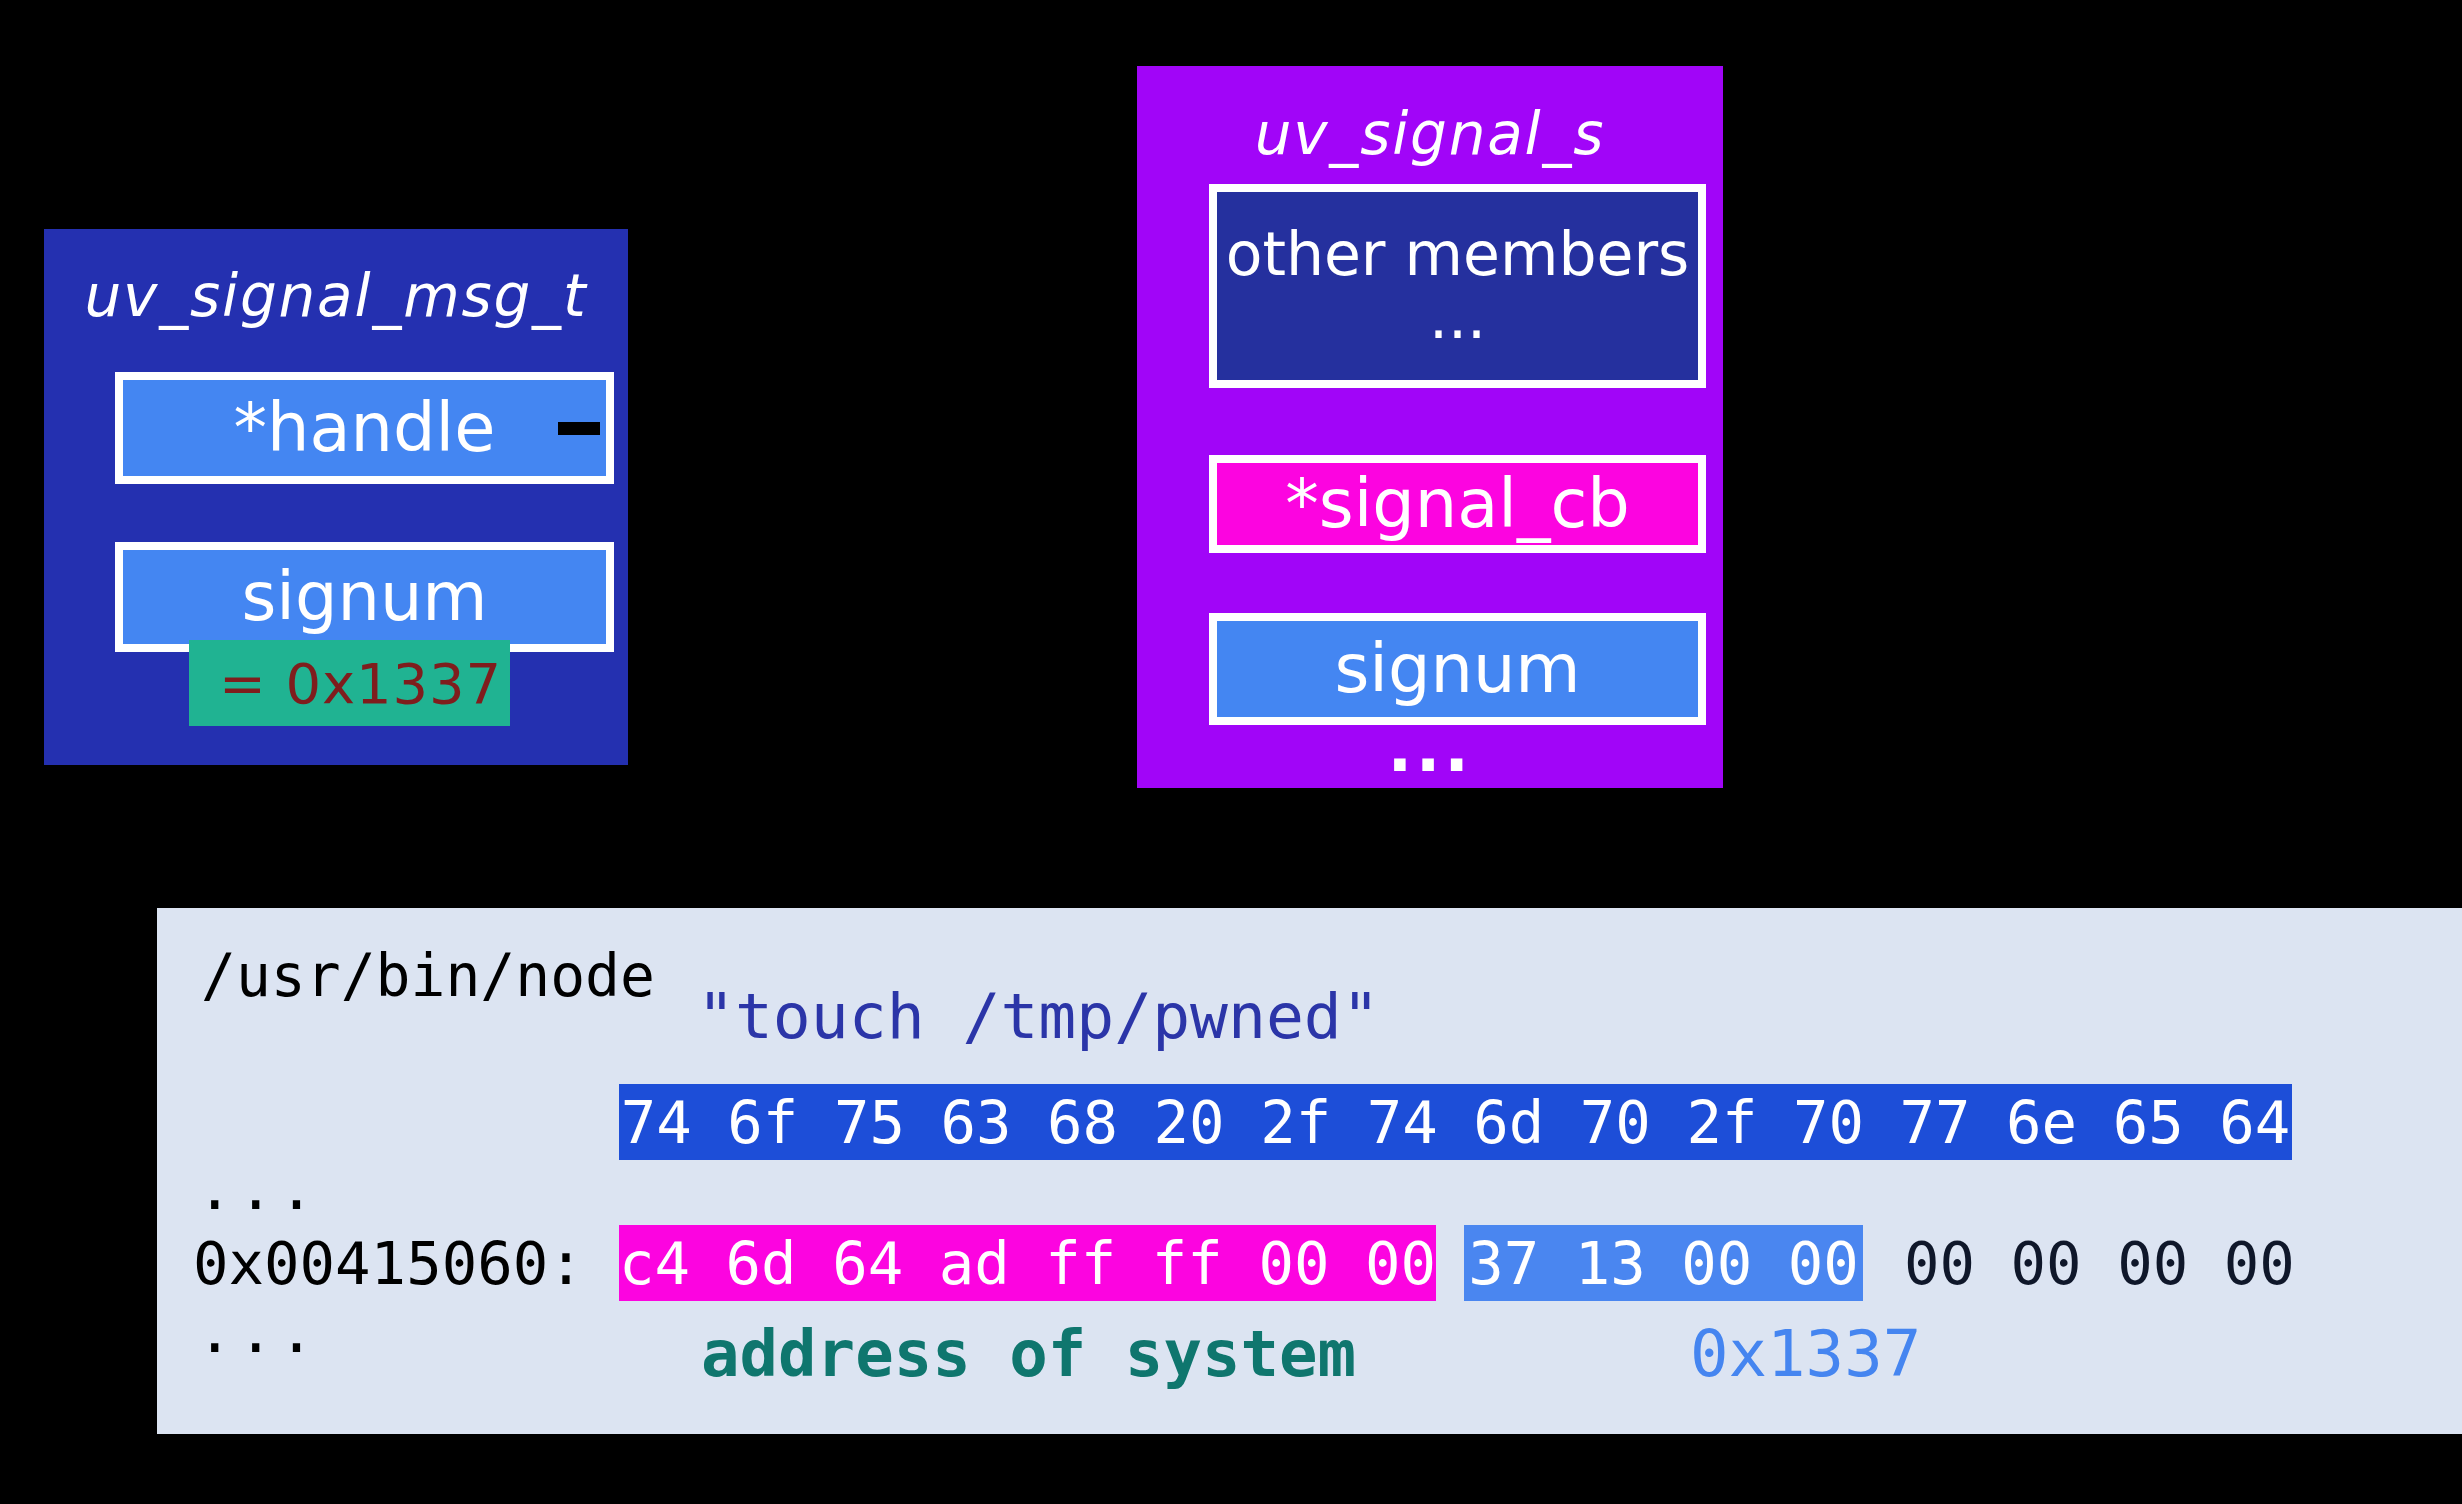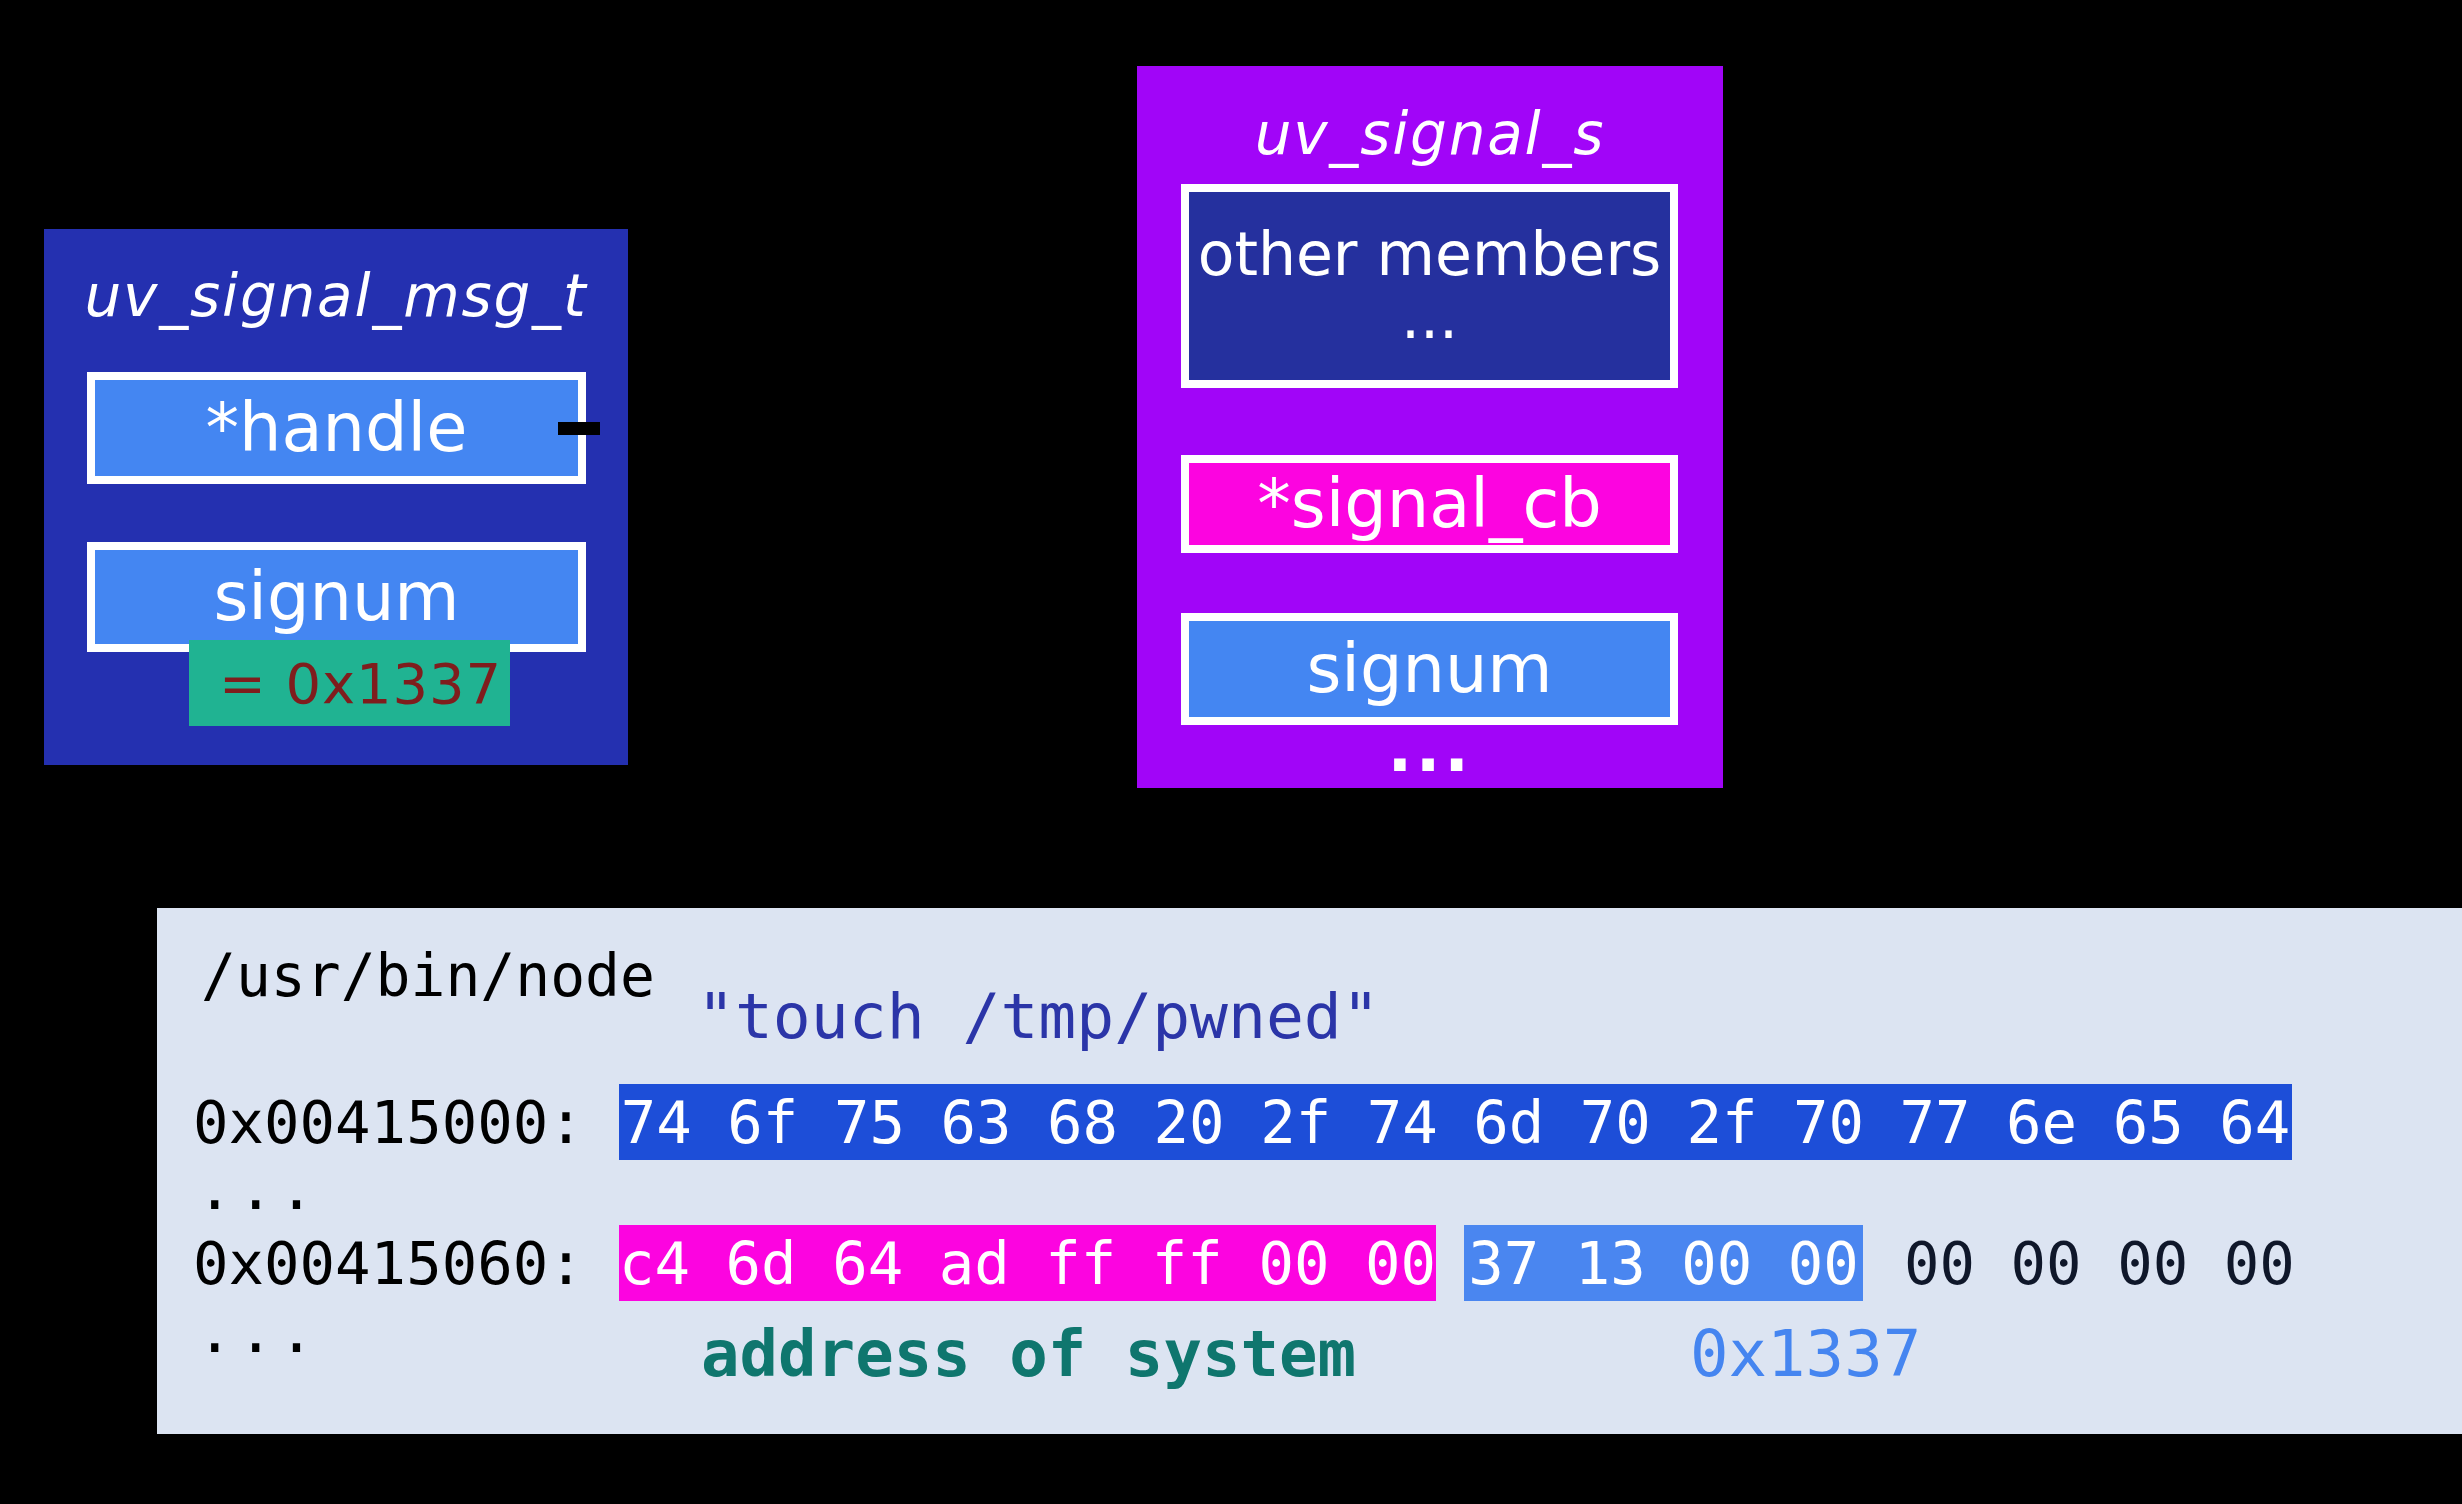--- a/index.html
+++ b/index.html
@@ -30,20 +30,21 @@
 
   .fieldbox {
     position: absolute;
     box-sizing: border-box;
     border: 8.1px solid #ffffff;
     display: flex; flex-direction: column;
     align-items: center; justify-content: center;
     color: #ffffff;
     font-size: 67px;
     line-height: 1.05;
+    margin-left: 28px;
   }
   .handle-box  { left: 43px; top: 143px; width: 499px; height: 112px; background: #4486f2; }
   .signum-box  { left: 43px; top: 313px; width: 499px; height: 110px; background: #4486f2; }
   .members-box { left: 44px; top: 118px; width: 497px; height: 204px; background: #25309e; font-size: 60px; }
   .cb-box      { left: 44px; top: 389px; width: 497px; height: 98px; background: #fc04e0; }
   .signum2-box { left: 44px; top: 547px; width: 497px; height: 112px; background: #4486f2; }
 
   .badge {
     position: absolute; left: 145px; top: 411px;
     width: 299px; height: 86px;
@@ -144,21 +145,20 @@
       <span>signum</span>
     </div>
 
     <div class="struct-ellipsis">...</div>
   </section>
 
   <section class="panel">
     <div class="bin-path">/usr/bin/node</div>
     <div class="cmd-string">"touch /tmp/pwned"</div>
 
-    <div class="addr addr1">0x00415000:</div>
     <div class="hl hl-row1">74 6f 75 63 68 20 2f 74 6d 70 2f 70 77 6e 65 64</div>
 
     <div class="dots dots1">...</div>
 
     <div class="addr addr2">0x00415060:</div>
     <div class="hl hl-magenta">c4 6d 64 ad ff ff 00 00</div>
     <div class="hl hl-blue">37 13 00 00</div>
     <div class="plain-hex">00 00 00 00</div>
 
     <div class="dots dots2">...</div>

